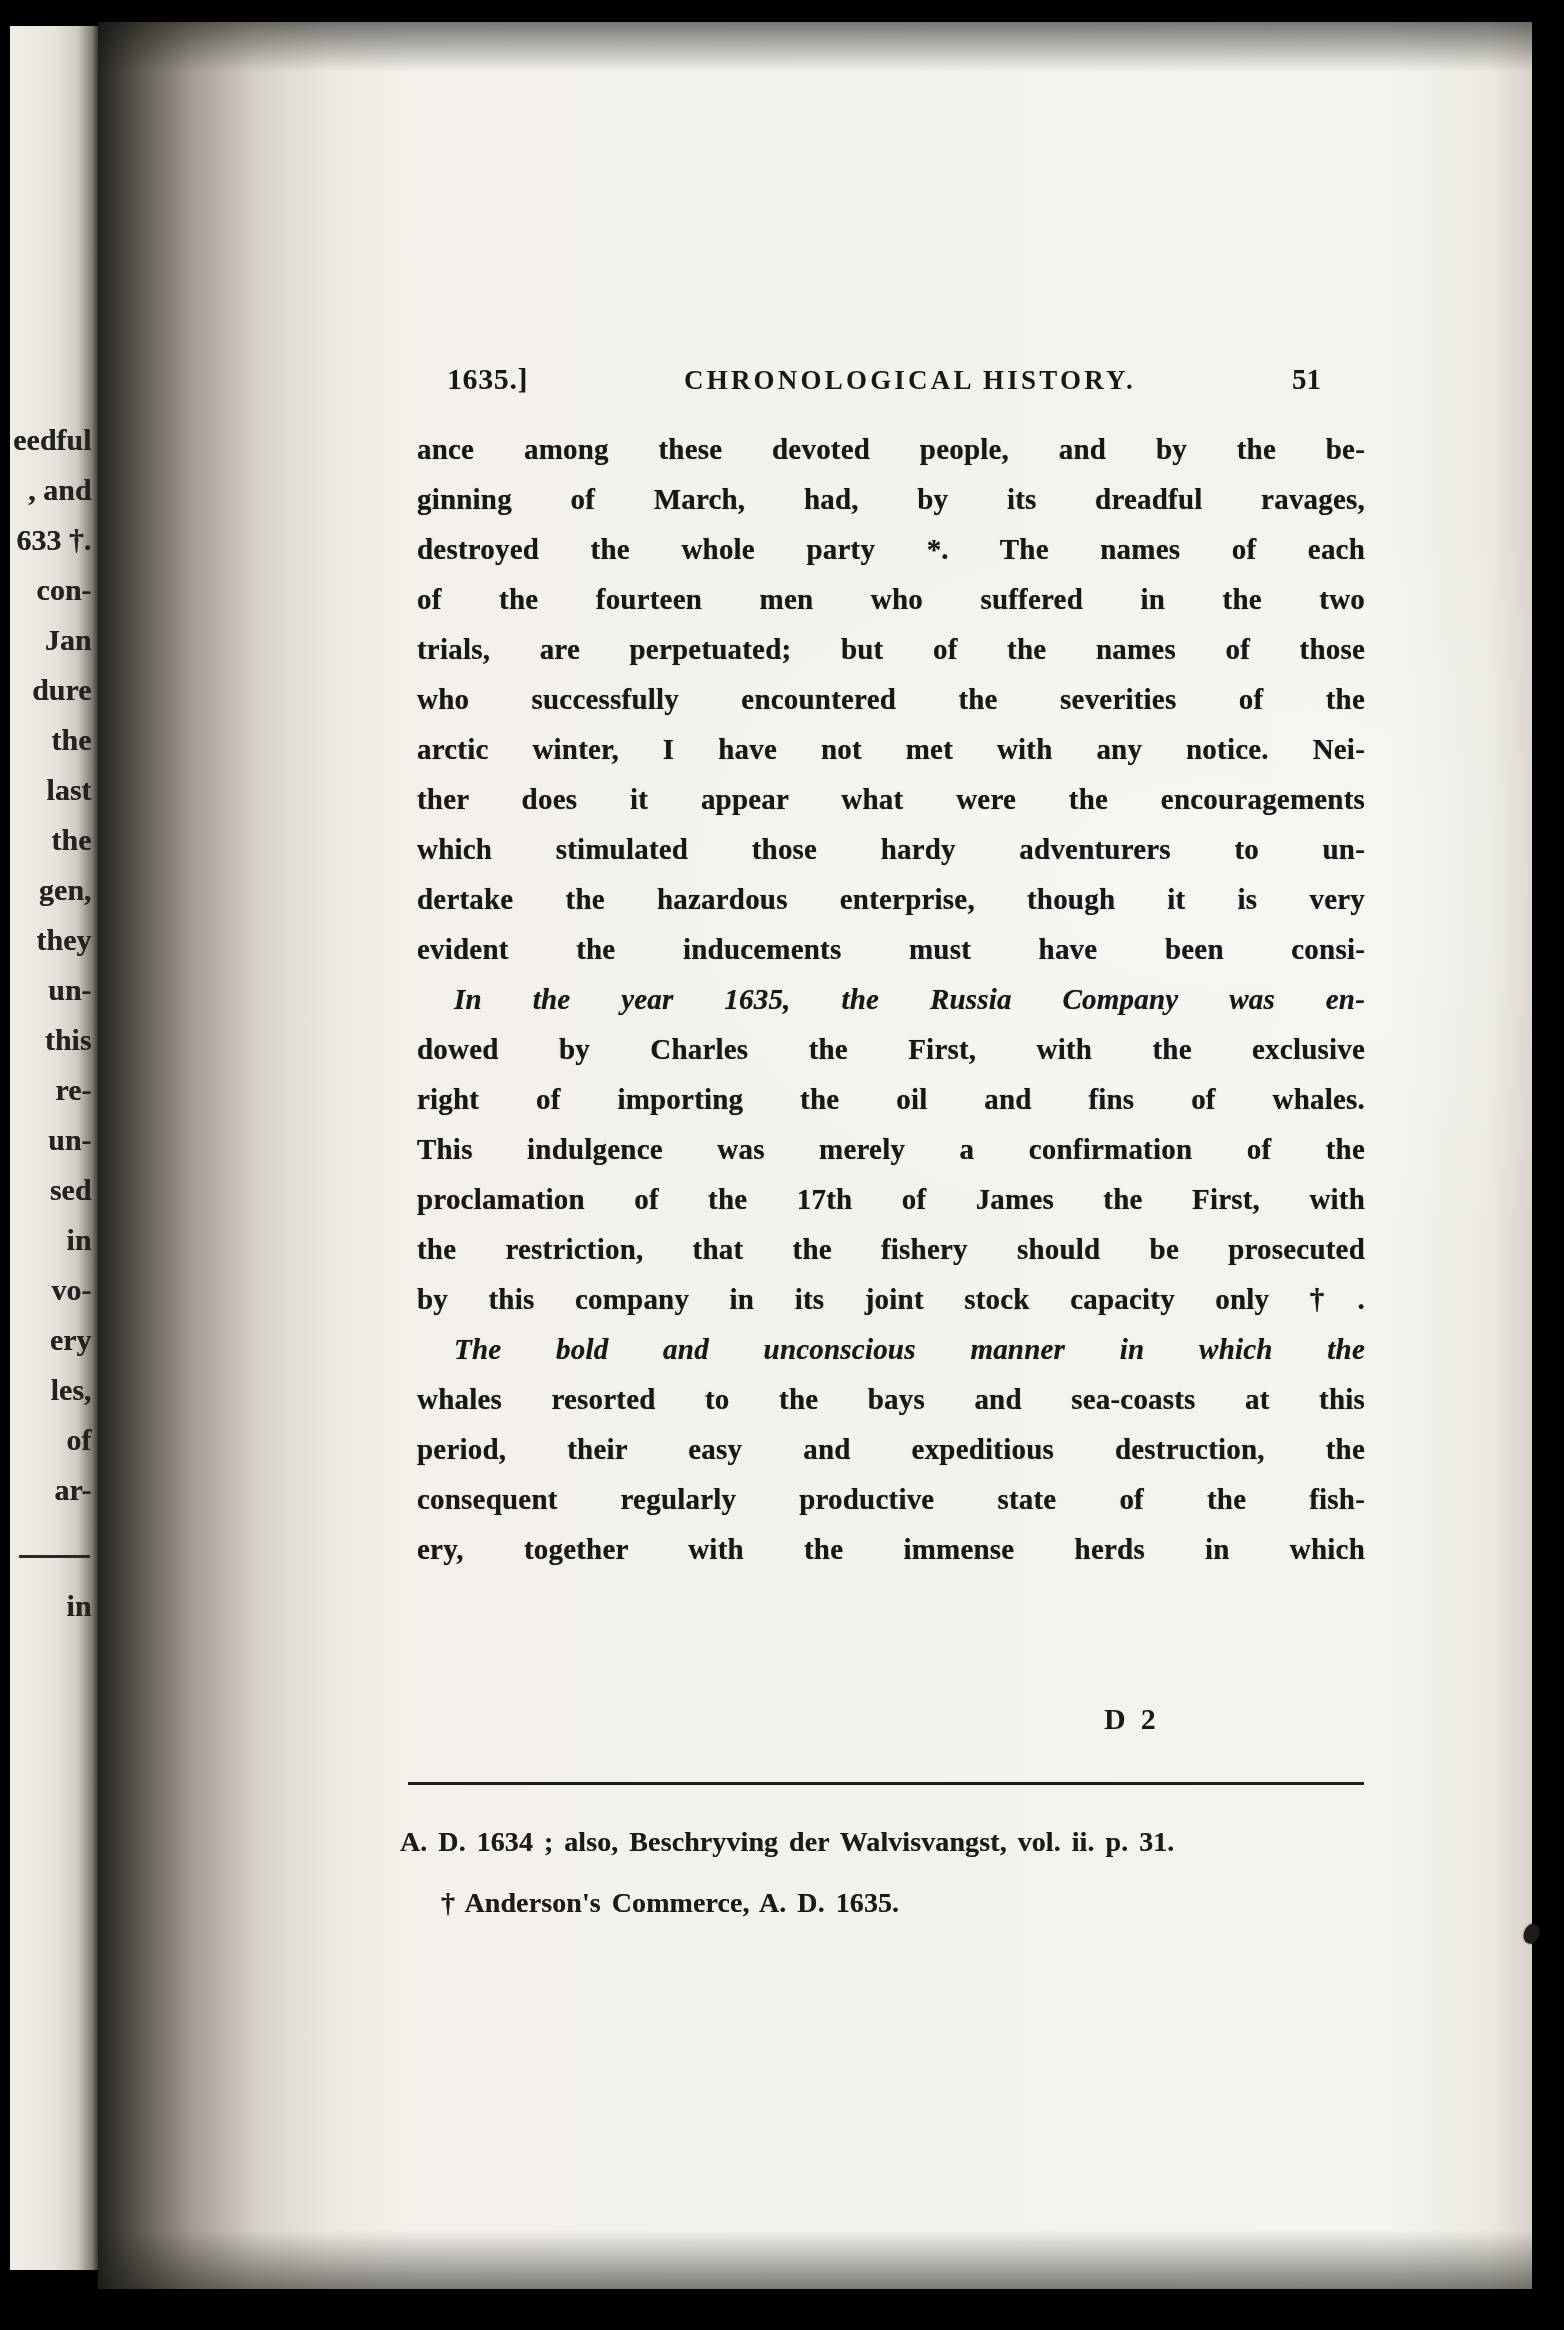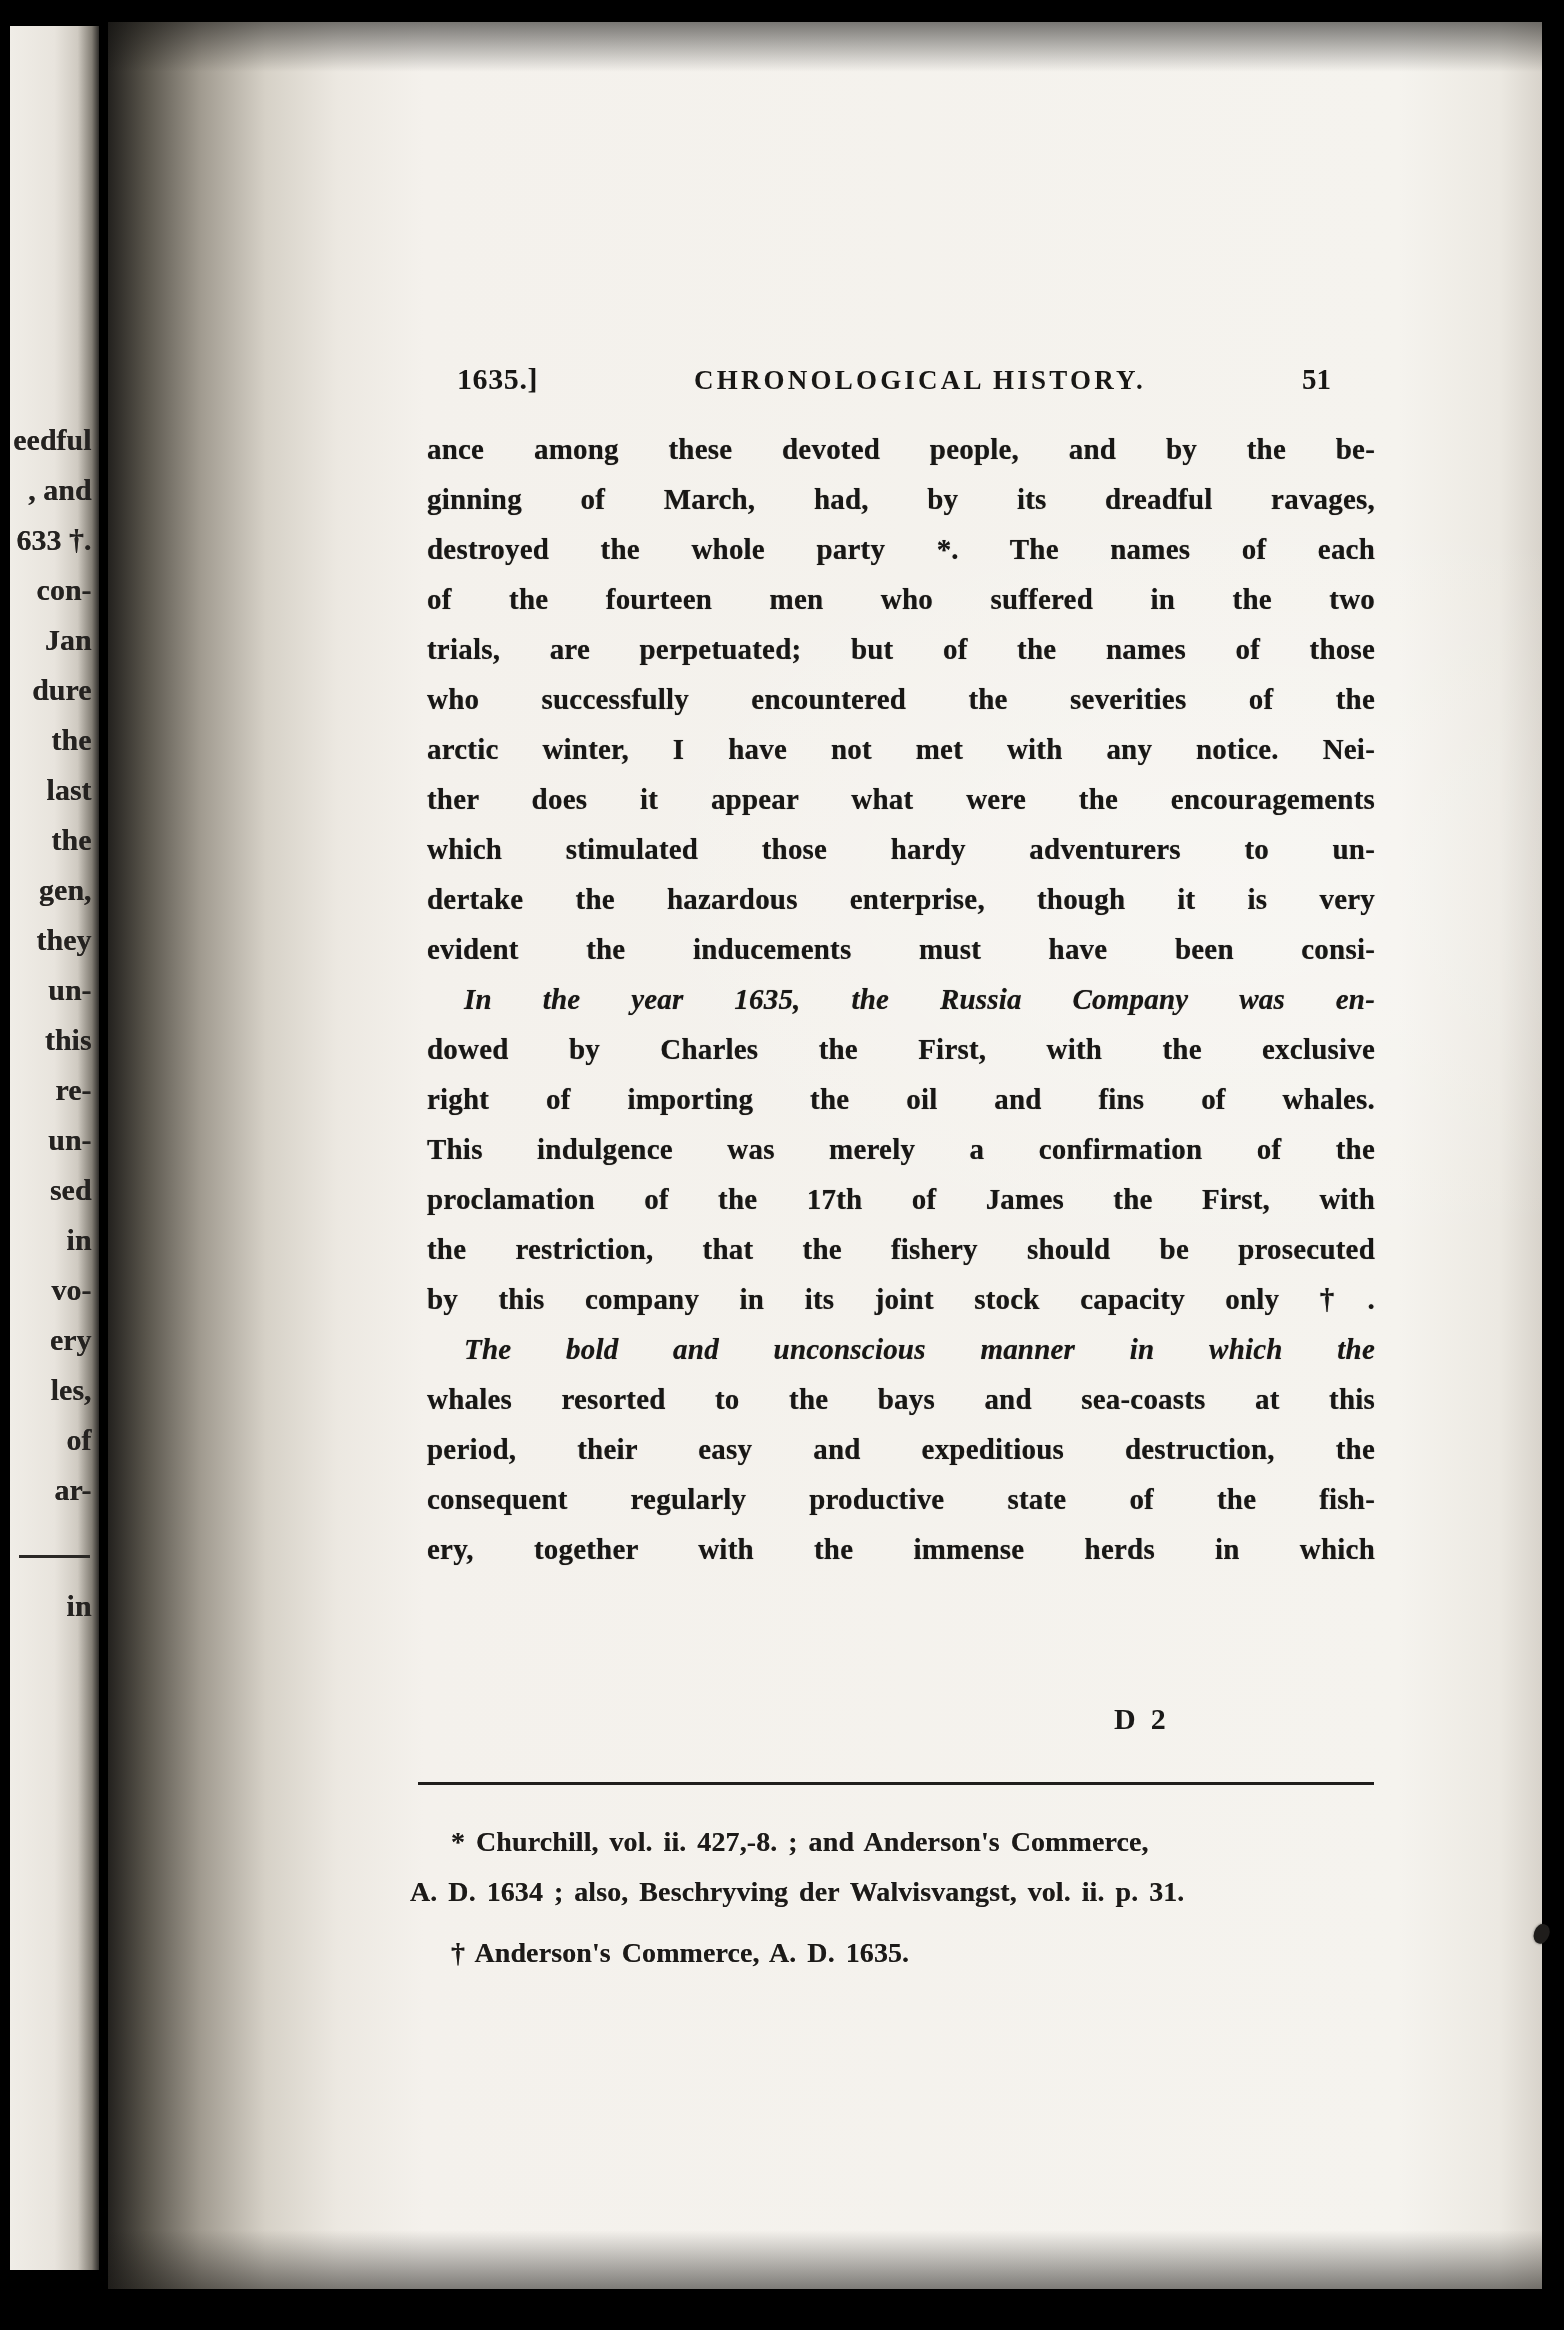--- a/index.html
+++ b/index.html
@@ -33,21 +33,20 @@
   }
 
   
   .main-page {
     position:absolute; left:98px; top:21.7px; width:1434px; height:2267px;
     background:
       linear-gradient(to bottom, rgba(18,17,15,.55) 0%, rgba(18,17,15,0) 2.2%),
       linear-gradient(to bottom, rgba(0,0,0,0) 97.4%, rgba(28,26,23,.55) 100%),
       radial-gradient(ellipse 892px 574px at 78% 38%, rgba(255,255,255,.28), rgba(255,255,255,0) 70%),
       linear-gradient(to right, #23211e 0%, #565249 2.5%, #a19b90 6.5%, #d6d1c7 11%, #ece8e1 16%, #f4f1ec 22%, #f5f3ee 90%, #ece9e2 97%, #d8d3cb 100%);
-    margin-left: 10px;
   }
 
   .pageheader {
     position:absolute; left:349px; top:340px; width:874px;
     display:flex; justify-content:space-between; align-items:baseline;
     color:#181715;
   }
   .year-bracket { font-size:30px; font-weight:bold; letter-spacing:0.6px; }
   .running-title { font-size:27px; font-weight:bold; letter-spacing:3.2px; }
   .page-number { font-size:29px; font-weight:bold; }
@@ -163,21 +162,20 @@
           <div class="tline">consequent regularly productive state of the fish-</div>
           <div class="tline">ery, together with the immense herds in which</div>
         </div>
       </div>
 
     <div class="signature-mark">D 2</div>
 
     <div class="footnote-rule"></div>
 
     <div class="footnotes">
-        <div class="fnline fn-indent">* Churchill, vol. ii. 427,-8. ; and Anderson's Commerce,</div>
         <div class="fnline">A. D. 1634 ; also, Beschryving der Walvisvangst, vol. ii. p. 31.</div>
         <div class="fnline fn-indent fn-gap">† Anderson's Commerce, A. D. 1635.</div>
       </div>
 
     <div class="speck"></div>
 
   </div>
 </div>
 
 

